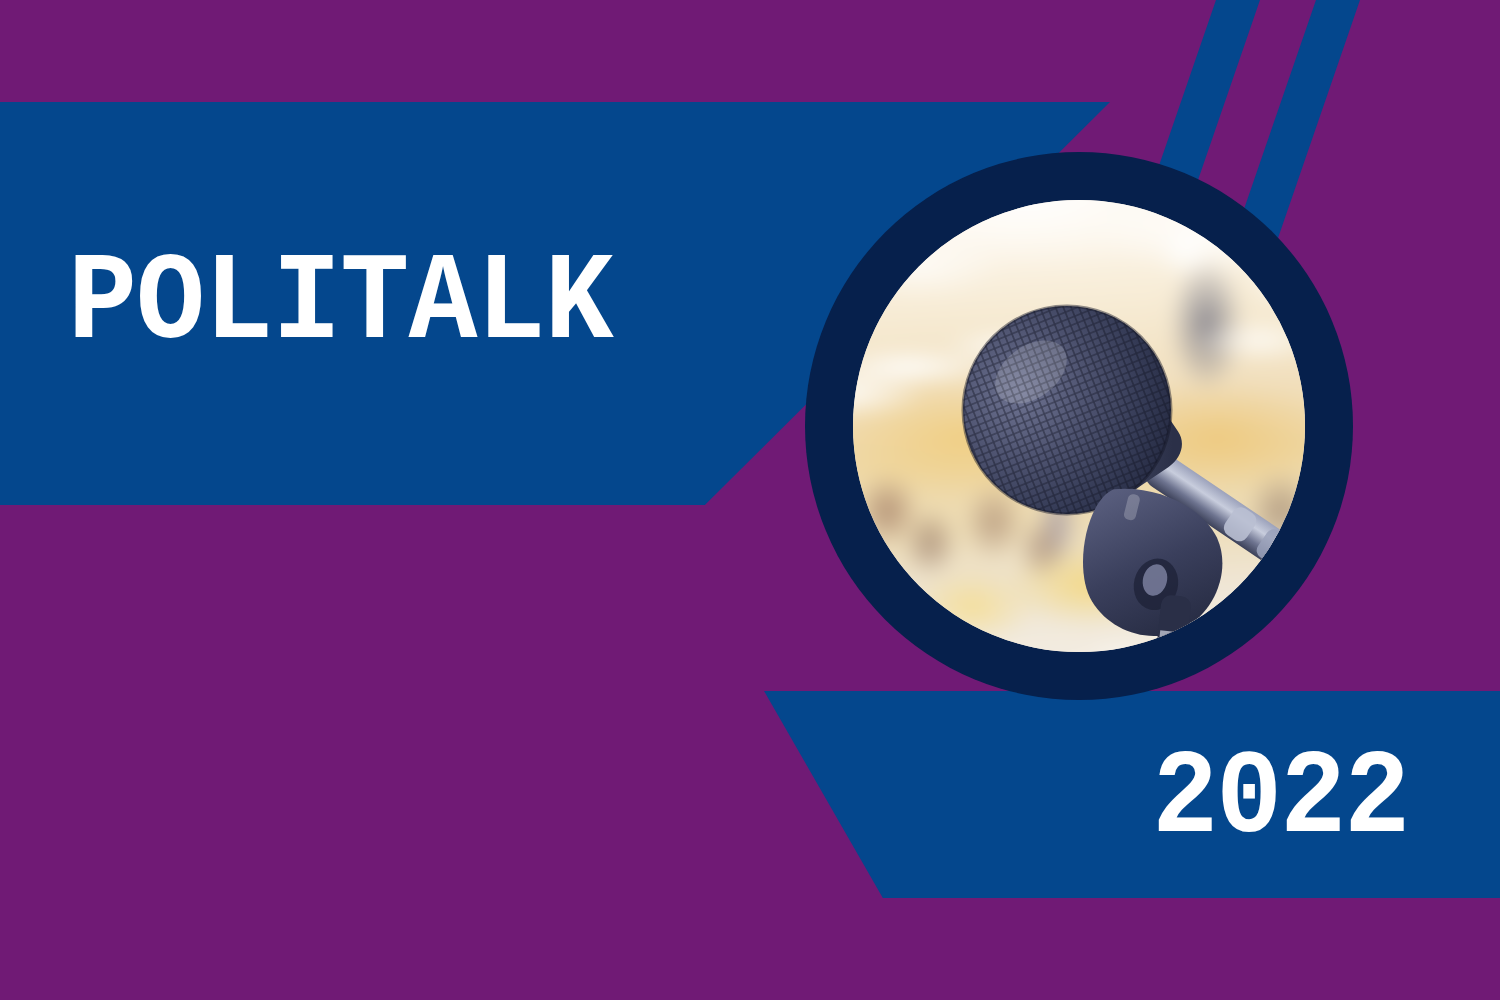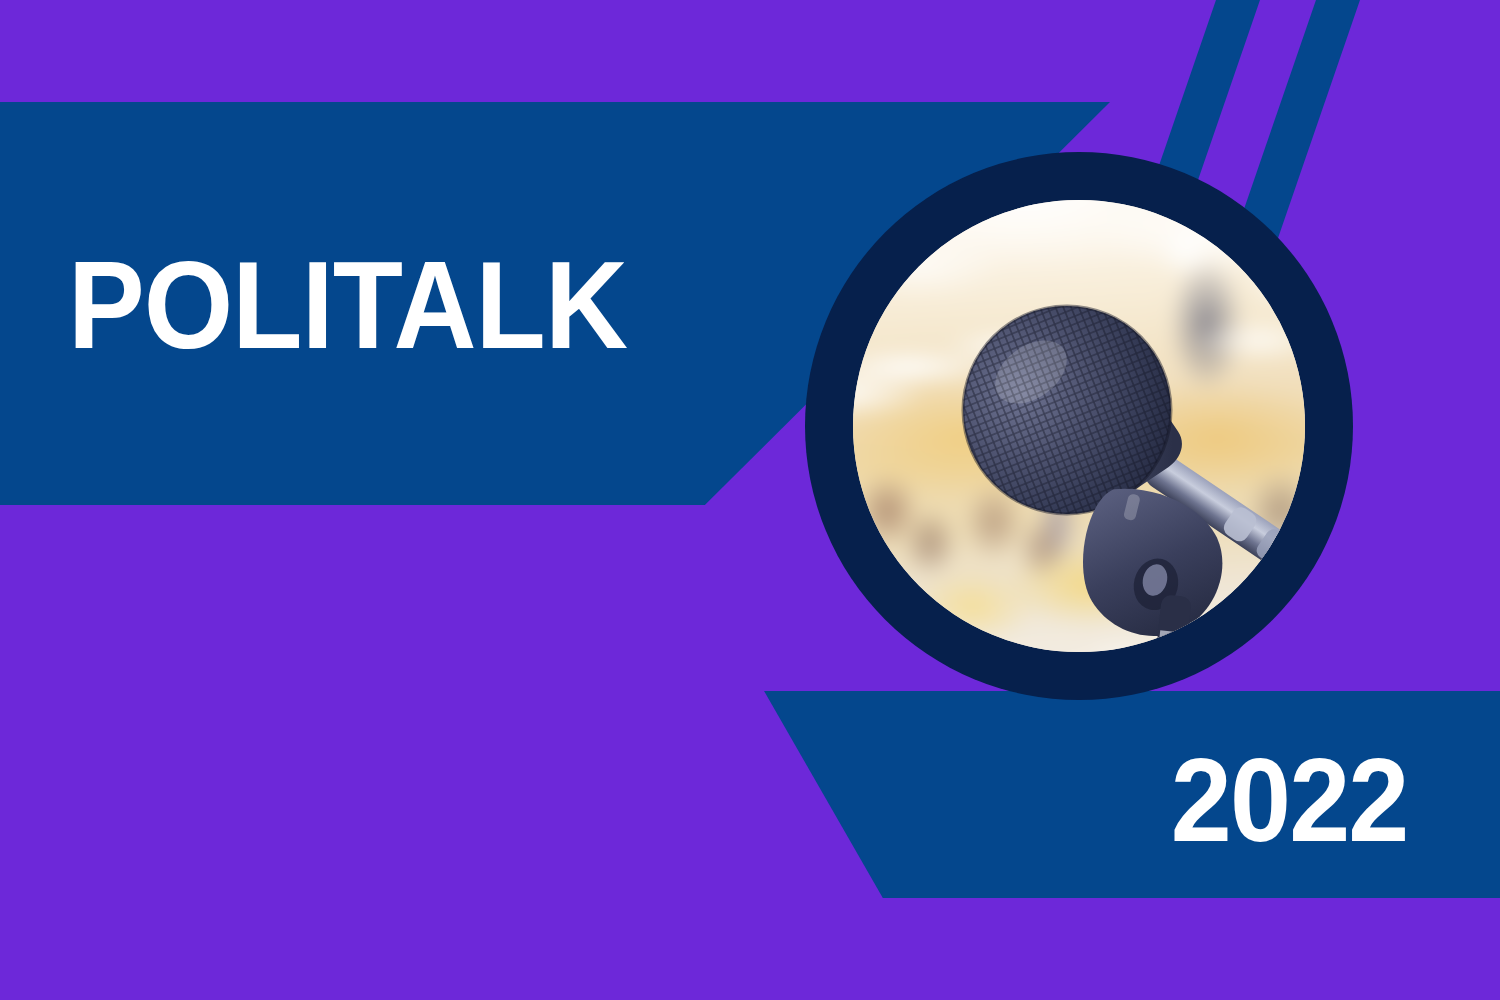--- a/index.html
+++ b/index.html
@@ -4,23 +4,23 @@
 <style>
   html, body {
     margin: 0;
     padding: 0;
     background: #ffffff;
   }
   #stage {
     position: relative;
     width: 1500px;
     height: 1000px;
-    background: #6d28d9;
+    background: #701a75;
     overflow: hidden;
-    font-family: Liberation Sans, sans-serif;
+    font-family: Liberation Mono, monospace;
   }
 
   
   .stripe {
     position: absolute;
     background: #04478D;
     transform-origin: top left;
   }
   #stripe-a {
     top: 0;

